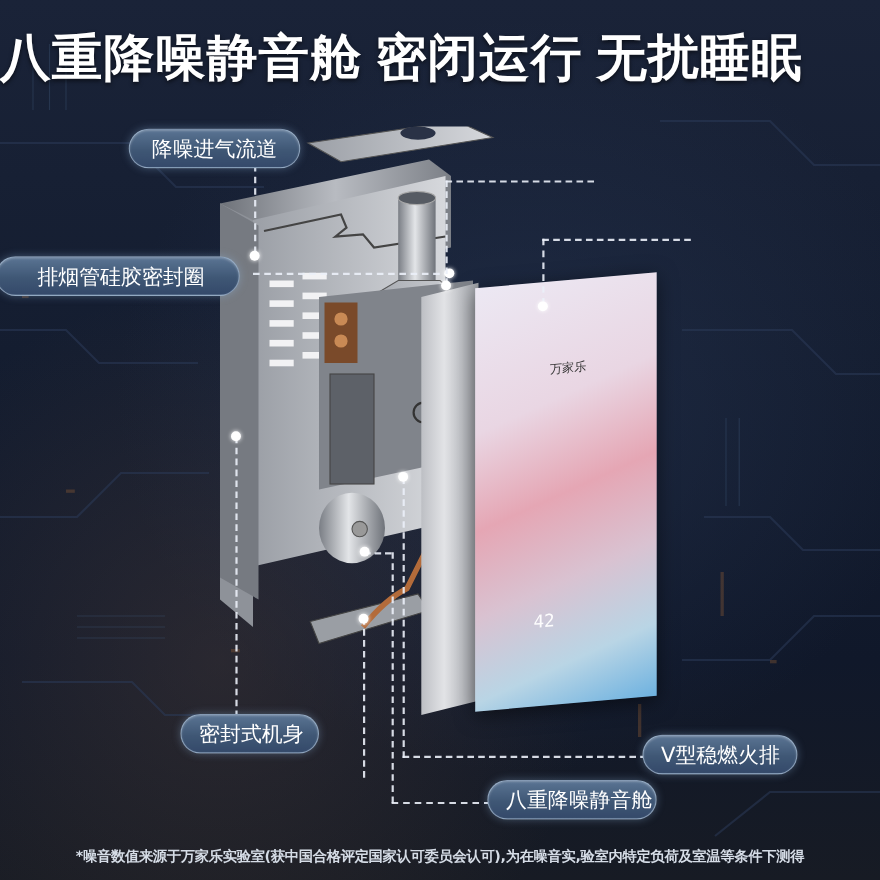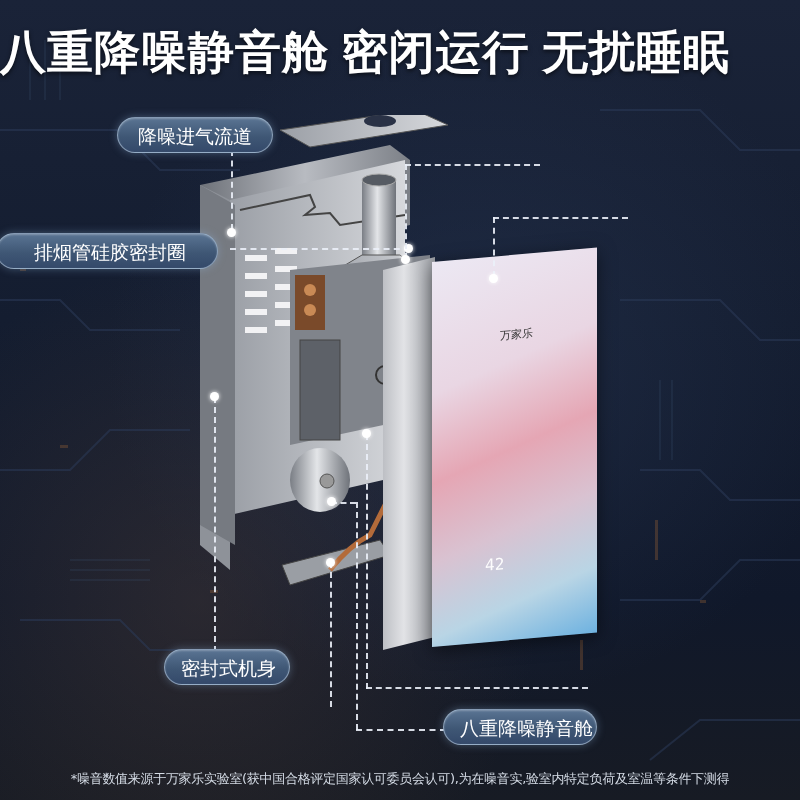--- a/index.html
+++ b/index.html
@@ -14,21 +14,21 @@
   .title{position:absolute;left:0;top:22px;width:720px;text-align:center;color:#fff;font-weight:bold;font-size:46px;letter-spacing:1px;text-shadow:0 2px 4px rgba(0,0,0,.6);white-space:nowrap;font-family:Liberation Serif, serif;}
   .pill{position:absolute;height:36px;border-radius:18px;
     background:linear-gradient(180deg,#5a7493 0%,#3f5775 55%,#34496a 100%);
     border:1.5px solid rgba(200,220,240,.55);
     box-shadow:0 0 8px rgba(150,190,230,.35), inset 0 1px 2px rgba(255,255,255,.25);
     color:#fff;font-size:19px;line-height:36px;text-align:center;white-space:nowrap;padding:0 16px;box-sizing:border-box;}
   .dash{position:absolute;border-color:rgba(235,240,248,.9);border-style:dashed;border-width:0;}
   .h{border-top-width:2px;height:0;}
   .v{border-left-width:2px;width:0;}
   .dot{position:absolute;width:9px;height:9px;border-radius:50%;background:#fff;box-shadow:0 0 4px #fff;}
-  .footnote{position:absolute;left:0;top:770px;width:800px;text-align:center;color:#d5dce6;font-size:13px;white-space:nowrap;letter-spacing:-0.3px;}
+  .footnote{position:absolute;left:0;top:770px;width:800px;text-align:center;color:#d5dce6;font-size:13px;white-space:nowrap;letter-spacing:-0.3px;font-weight:bold;}
   
   .shell{position:absolute;}
   .panel{position:absolute;left:432px;top:262px;width:165px;height:385px;
     background:linear-gradient(160deg,#ece8f3 0%,#e9d6e3 30%,#e5a6b4 50%,#d9c2d1 68%,#b9d5e5 85%,#6eb2e0 100%);
     transform:skewY(-5deg);transform-origin:left top;box-shadow:0 4px 18px rgba(0,0,0,.5);}
   .panel-edge{position:absolute;left:383px;top:270px;width:52px;height:380px;background:linear-gradient(90deg,#bdbfc4,#e2e3e6 40%,#9ea1a7);transform:skewY(-14deg);transform-origin:left top;}
   .brand{position:absolute;left:500px;top:327px;font-size:11px;color:#333;transform:skewY(-5deg);}
   .temp{position:absolute;left:485px;top:555px;font-size:16px;color:rgba(255,255,255,.95);font-family:"DejaVu Sans Mono",monospace;transform:skewY(-5deg);}
 </style>
 </head>
@@ -159,16 +159,17 @@
   <div class="dash v" style="left:356px;top:502px;height:228px;"></div>
   <div class="dash h" style="left:356px;top:729px;width:90px;"></div>
   <div class="dot" style="left:327px;top:497px;"></div>
 
   <div class="dash v" style="left:330px;top:562px;height:145px;"></div>
   <div class="dot" style="left:326px;top:558px;"></div>
 
   <div class="pill" style="left:117px;top:117px;width:156px;">降噪进气流道</div>
   <div class="pill" style="left:-4px;top:233px;width:222px;padding-left:22px;">排烟管硅胶密封圈</div>
   <div class="pill" style="left:164px;top:649px;width:126px;">密封式机身</div>
+  <div class="pill" style="left:584px;top:668px;width:141px;">V型稳燃火排</div>
   <div class="pill" style="left:443px;top:709px;width:154px;">八重降噪静音舱</div>
 
   <div class="footnote">*噪音数值来源于万家乐实验室(获中国合格评定国家认可委员会认可),为在噪音实,验室内特定负荷及室温等条件下测得</div>
 </div>
 
 </body></html>

